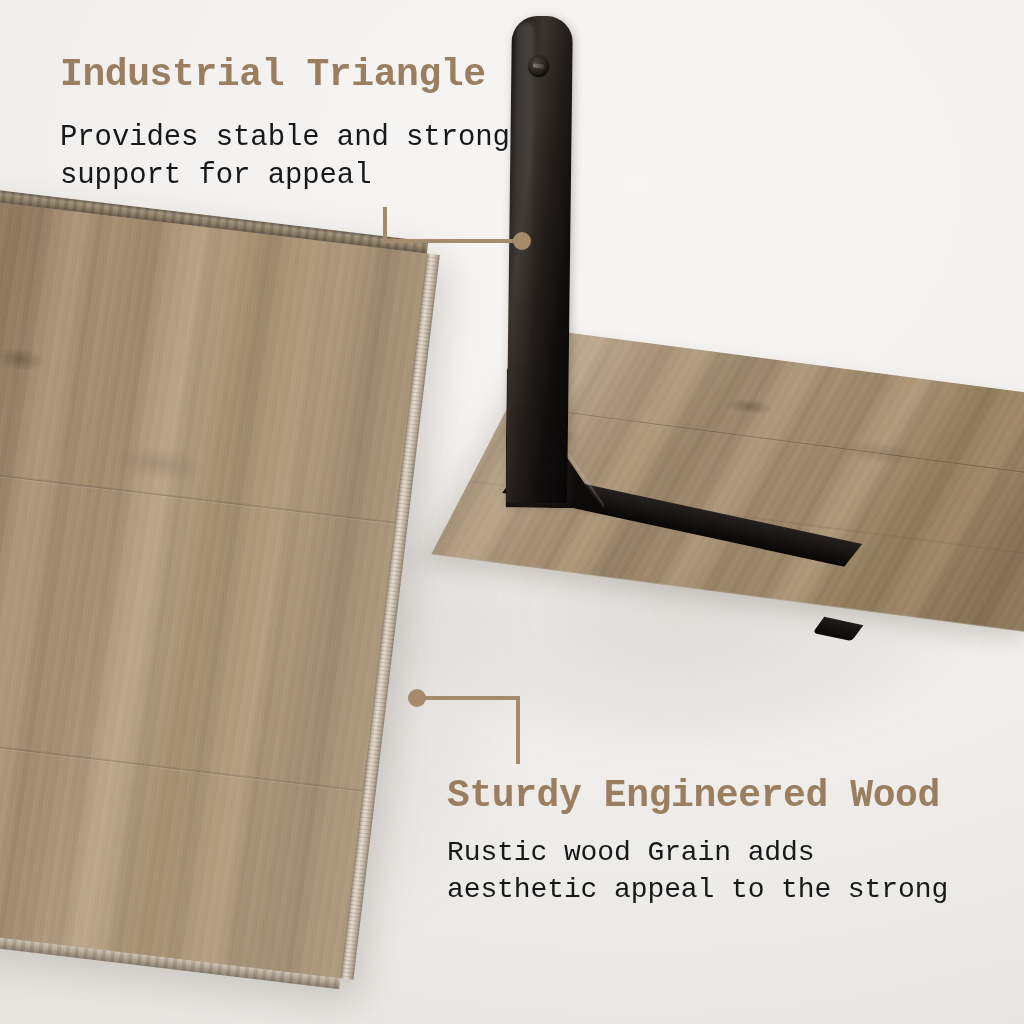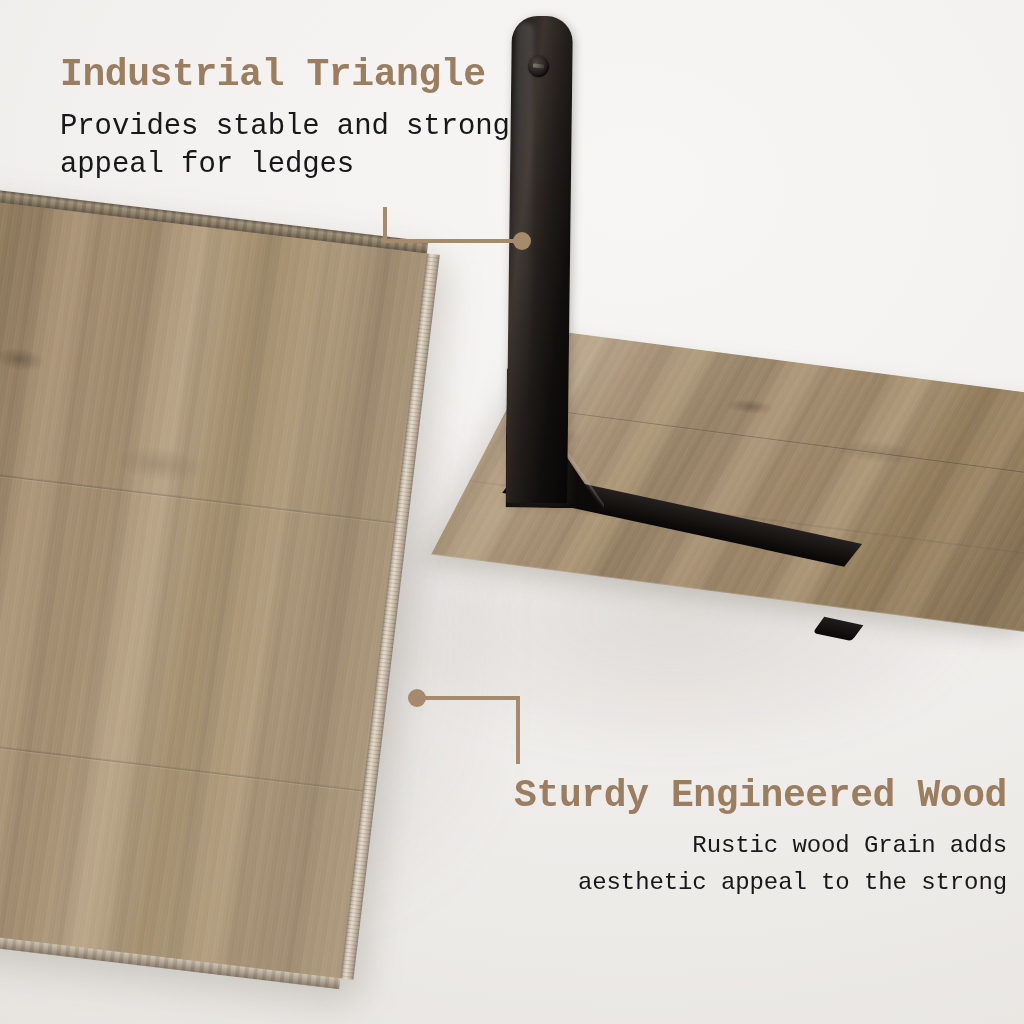--- a/index.html
+++ b/index.html
@@ -251,25 +251,25 @@
     letter-spacing: -0.4px;
   }
   .callout p {
     margin: 0;
     color: #17181a;
     font-weight: 400;
     letter-spacing: -0.1px;
   }
   #callout-top { left: 60px; top: 52px; width: 450px; }
   #callout-top h2 { font-size: 38px; line-height: 46px; }
-  #callout-top p  { font-size: 29px; line-height: 38px; margin-top: 10px; }
-
-  #callout-bottom { left: 447px; top: 773px; width: 560px; text-align: right; }
+  #callout-top p  { font-size: 29px; line-height: 38px; margin-top: 21px; }
+
+  #callout-bottom { left: 447px; top: 773px; width: 560px; }
   #callout-bottom h2 { font-size: 38px; line-height: 46px; }
-  #callout-bottom p  { font-size: 24px; line-height: 37px; margin-top: 8px; }
+  #callout-bottom p  { font-size: 28px; line-height: 37px; margin-top: 15px; }
 
   
   .leader { position: absolute; pointer-events: none; }
   #leader-top { left: 370px; top: 195px; }
   #leader-bottom { left: 400px; top: 680px; }
 </style>
 </head>
 <body>
 
 <div id="stage">
@@ -309,21 +309,21 @@
       <div class="wood-seam" style="top:37%"></div>
       <div class="wood-seam" style="top:74%"></div>
       <div class="shade"></div>
     </div>
     <div class="edgeband"></div>
     <div class="edgeband-bot"></div>
   </div>
 
   <div class="callout" id="callout-top">
     <h2><span>Industrial Triangle</span><br></h2>
-    <p><span>Provides stable and strong</span><br><span>appeal for ledges</span></p>
+    <p><span>Provides stable and strong</span><br><span>support for appeal</span></p>
   </div>
 
   <svg class="leader" id="leader-top" width="180" height="80" viewBox="0 0 180 80">
     <path d="M15,14 L15,46 L146,46" fill="none" stroke="#a58a6b" stroke-width="4" stroke-linecap="square" stroke-linejoin="miter"></path>
     <circle cx="152" cy="46" r="9" fill="#a58a6b"></circle>
   </svg>
 
   <div class="callout" id="callout-bottom">
     <h2>Sturdy Engineered Wood</h2>
     <p><span>Rustic wood Grain adds</span><br><span>aesthetic appeal to the strong</span></p>

